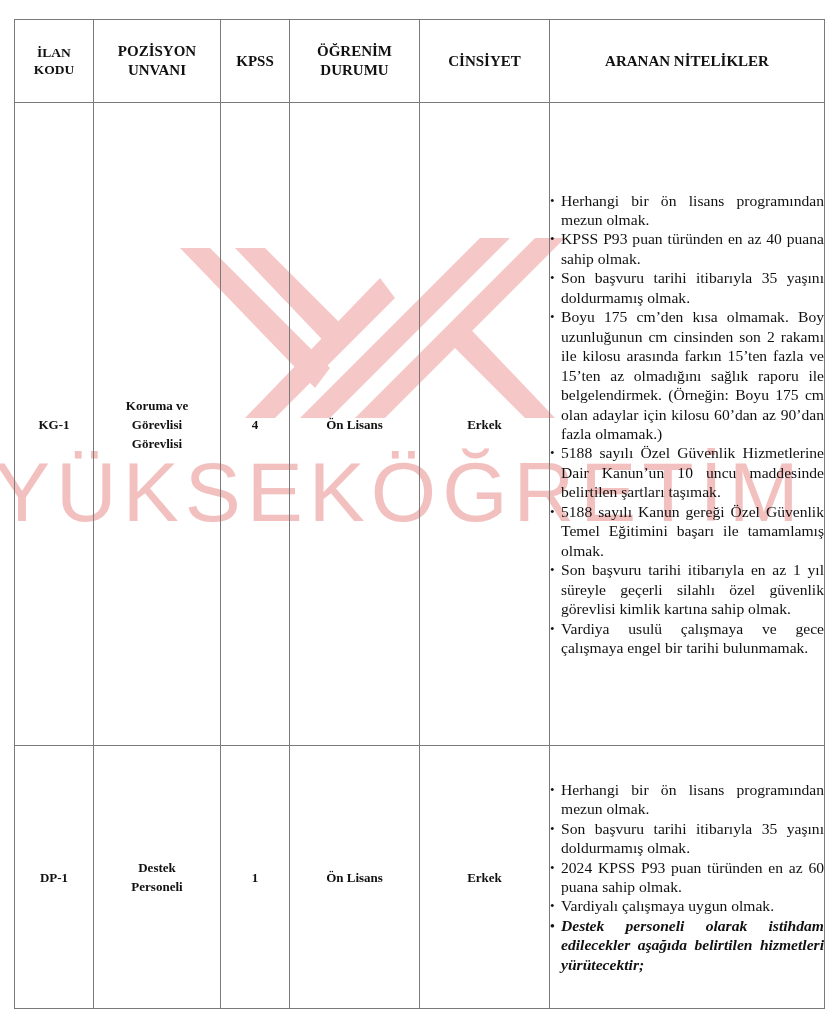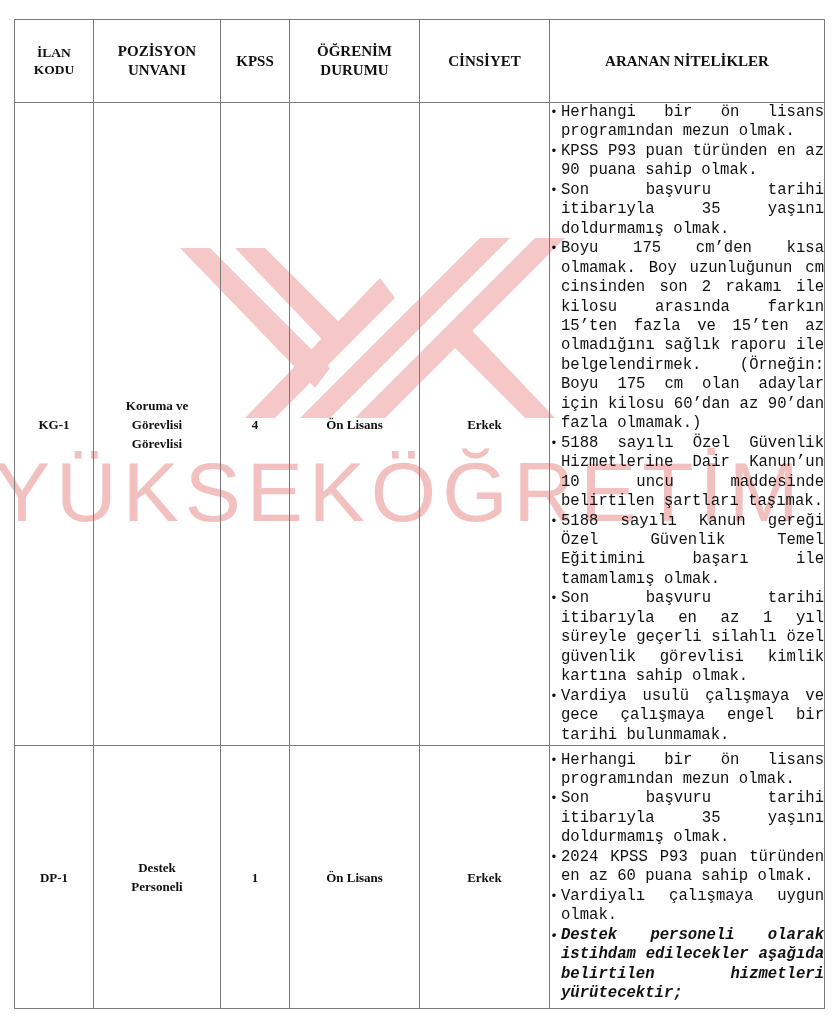--- a/index.html
+++ b/index.html
@@ -24,21 +24,21 @@
   }
   table.grid td, table.grid th {
     border: 1.5px solid #7a7a7a; padding: 0; vertical-align: middle; text-align: center;
   }
   th { font-weight: bold; font-size: 15px; line-height: 19px; height: 82px; }
   th.small { font-size: 13.5px; line-height: 17px; margin-left: 25px; }
   td.cell { font-weight: bold; font-size: 13px; line-height: 19px; }
   td.code { text-align: left; padding-left: 10px; }
 
   td.req { text-align: left; vertical-align: top; padding: 1px 8px 0 4px; }
-  ul.reqs { list-style: none; margin: 0; padding: 0; font-family: Liberation Mono, monospace; }
+  ul.reqs { list-style: none; margin: 0; padding: 0; }
   ul.reqs li {
     position: relative; padding-left: 11px;
     font-size: 15.6px; line-height: 19.45px; text-align: justify; text-align-last: left;
   }
   ul.reqs li::before {
     content: "•"; position: absolute; left: 0; top: 0; font-size: 13px;
   }
   ul.reqs li.emph { font-weight: bold; font-style: italic; }
 </style>
 </head>
@@ -105,21 +105,21 @@
           <span>Koruma ve</span><br>
           <span>Görevlisi</span><br>
           <span>Görevlisi</span>
         </td>
         <td class="cell">4</td>
         <td class="cell">Ön Lisans</td>
         <td class="cell">Erkek</td>
         <td class="req">
           <ul class="reqs">
             <li>Herhangi bir ön lisans programından mezun olmak.</li>
-            <li>KPSS P93 puan türünden en az 90 puana sahip olmak.</li>
+            <li>KPSS P93 puan türünden en az 40 puana sahip olmak.</li>
             <li>Son başvuru tarihi itibarıyla 35 yaşını doldurmamış olmak.</li>
             <li>Boyu 175 cm’den kısa olmamak. Boy uzunluğunun cm cinsinden son 2 rakamı ile kilosu arasında farkın 15’ten fazla ve 15’ten az olmadığını sağlık raporu ile belgelendirmek. (Örneğin: Boyu 175 cm olan adaylar için kilosu 60’dan az 90’dan fazla olmamak.)</li>
             <li>5188 sayılı Özel Güvenlik Hizmetlerine Dair Kanun’un 10 uncu maddesinde belirtilen şartları taşımak.</li>
             <li>5188 sayılı Kanun gereği Özel Güvenlik Temel Eğitimini başarı ile tamamlamış olmak.</li>
             <li>Son başvuru tarihi itibarıyla en az 1 yıl süreyle geçerli silahlı özel güvenlik görevlisi kimlik kartına sahip olmak.</li>
             <li>Vardiya usulü çalışmaya ve gece çalışmaya engel bir tarihi bulunmamak.</li>
           </ul>
         </td>
       </tr>
 

